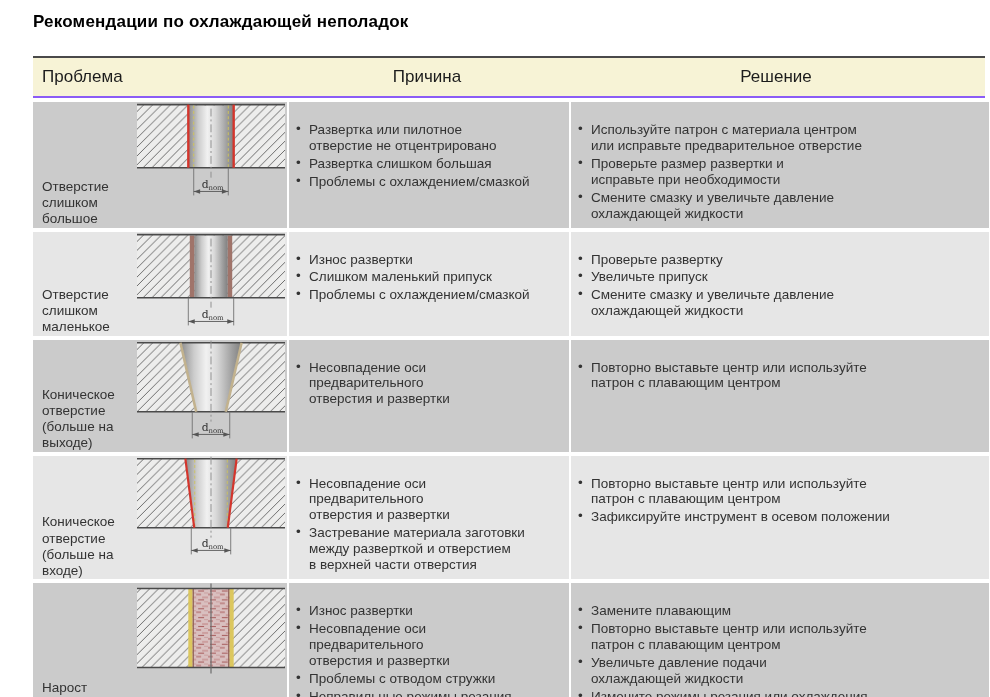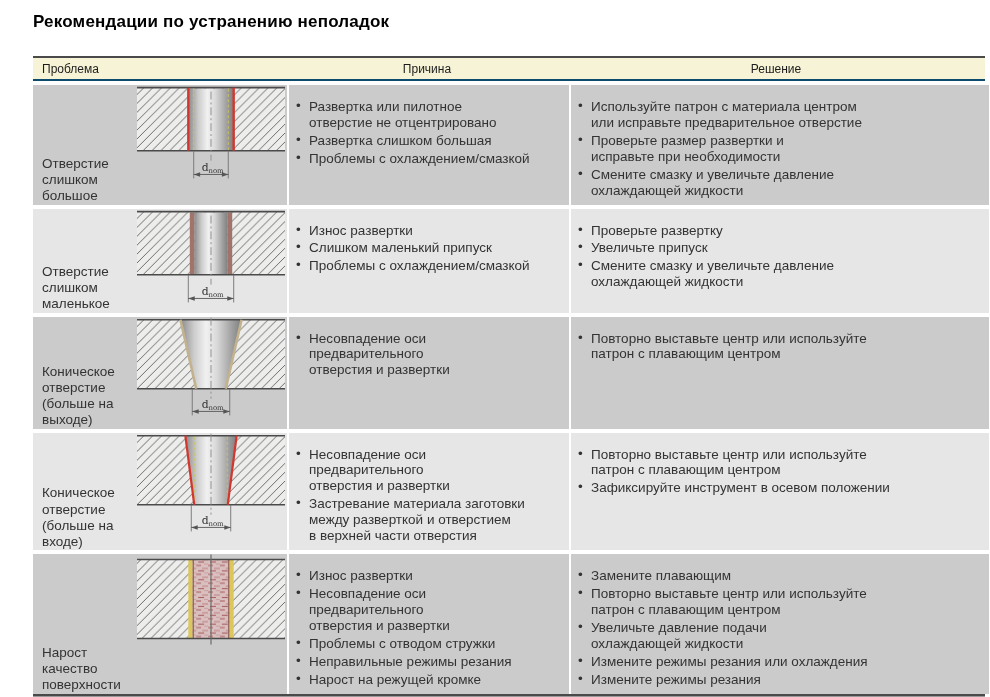--- a/index.html
+++ b/index.html
@@ -11,23 +11,23 @@
   }
   .page { padding: 10px 0 0 33px; }
   .page-title {
     font-size: 17px; font-weight: bold; color:#000;
     margin: 2px 0 24px 0; letter-spacing: 0.2px;
   }
   .tbl { width: 952px; }
   .thead {
     display:grid; grid-template-columns: 254px 280px 418px;
     background:#f7f3d6;
-    border-top: 2px solid #4a4a4a; border-bottom: 2px solid #0c4a6e;
-    height: 25px; align-items: center;
-    font-size: 12px; color:#1c1c1c;
+    border-top: 2px solid #4a4a4a; border-bottom: 2px solid #8b5cf6;
+    height: 42px; align-items: center;
+    font-size: 17px; color:#1c1c1c;
   }
   .th-problem { padding-left: 9px; text-align:left; }
   .th-center { text-align:center; }
   .row {
     display:grid; grid-template-columns: 254px 280px 418px;
     column-gap: 2px; margin-top: 4px;
   }
   .row.dark  .cell { background:#cbcbcb; }
   .row.light .cell { background:#e6e6e6; }
   .r1 { min-height:107px; } .r2 { min-height:104px; }
@@ -37,21 +37,21 @@
 
   .prob-cell { display:flex; align-items:flex-end; }
   .prob-label {
     flex: 0 0 104px; padding-left: 9px;
     font-size: 13.5px; line-height: 1.2;
     white-space: pre-line; color:#333;
   }
   .diagram { flex: 0 0 148px; align-self: flex-start; line-height:0; }
   .diagram svg { display:block; }
 
-  .cell.bullets { padding: 14px 0 4px 6px; font-size: 13.5px; }
+  .cell.bullets { padding: 20px 0 4px 6px; font-size: 13.5px; }
   .cell.sol { padding-right: 52px; }
   ul.blist { margin:0; padding:0; list-style:none; }
   ul.blist li {
     position:relative; padding-left: 14px;
     line-height: 1.18; margin-bottom: 2px;
     white-space: pre-line; color:#333;
   }
   ul.blist li::before { content:"•"; position:absolute; left:1px; top:-1px; }
 
   .dim-text { font-family:"DejaVu Serif", serif; fill:#333; }
@@ -77,21 +77,21 @@
       <rect width="12" height="9" fill="#d9bfbf"></rect>
       <line x1="0" y1="2" x2="5" y2="2" stroke="#b26a6a" stroke-width="1.2"></line>
       <line x1="6" y1="5" x2="12" y2="5" stroke="#c08080" stroke-width="1"></line>
       <line x1="2" y1="7.5" x2="8" y2="7.5" stroke="#a95f5f" stroke-width="1.1"></line>
       <line x1="8" y1="0.5" x2="12" y2="0.5" stroke="#caa0a0" stroke-width="1"></line>
     </pattern>
   </defs>
 </svg>
 
 <div class="page">
-  <div class="page-title">Рекомендации по устранению неполадок</div>
+  <div class="page-title">Рекомендации по охлаждающей неполадок</div>
 
   <div class="tbl">
     <div class="thead">
       <div class="th-problem">Проблема</div>
       <div class="th-center">Причина</div>
       <div class="th-center">Решение</div>
     </div>
 
     <div class="row dark r1">
       <div class="cell prob-cell">

